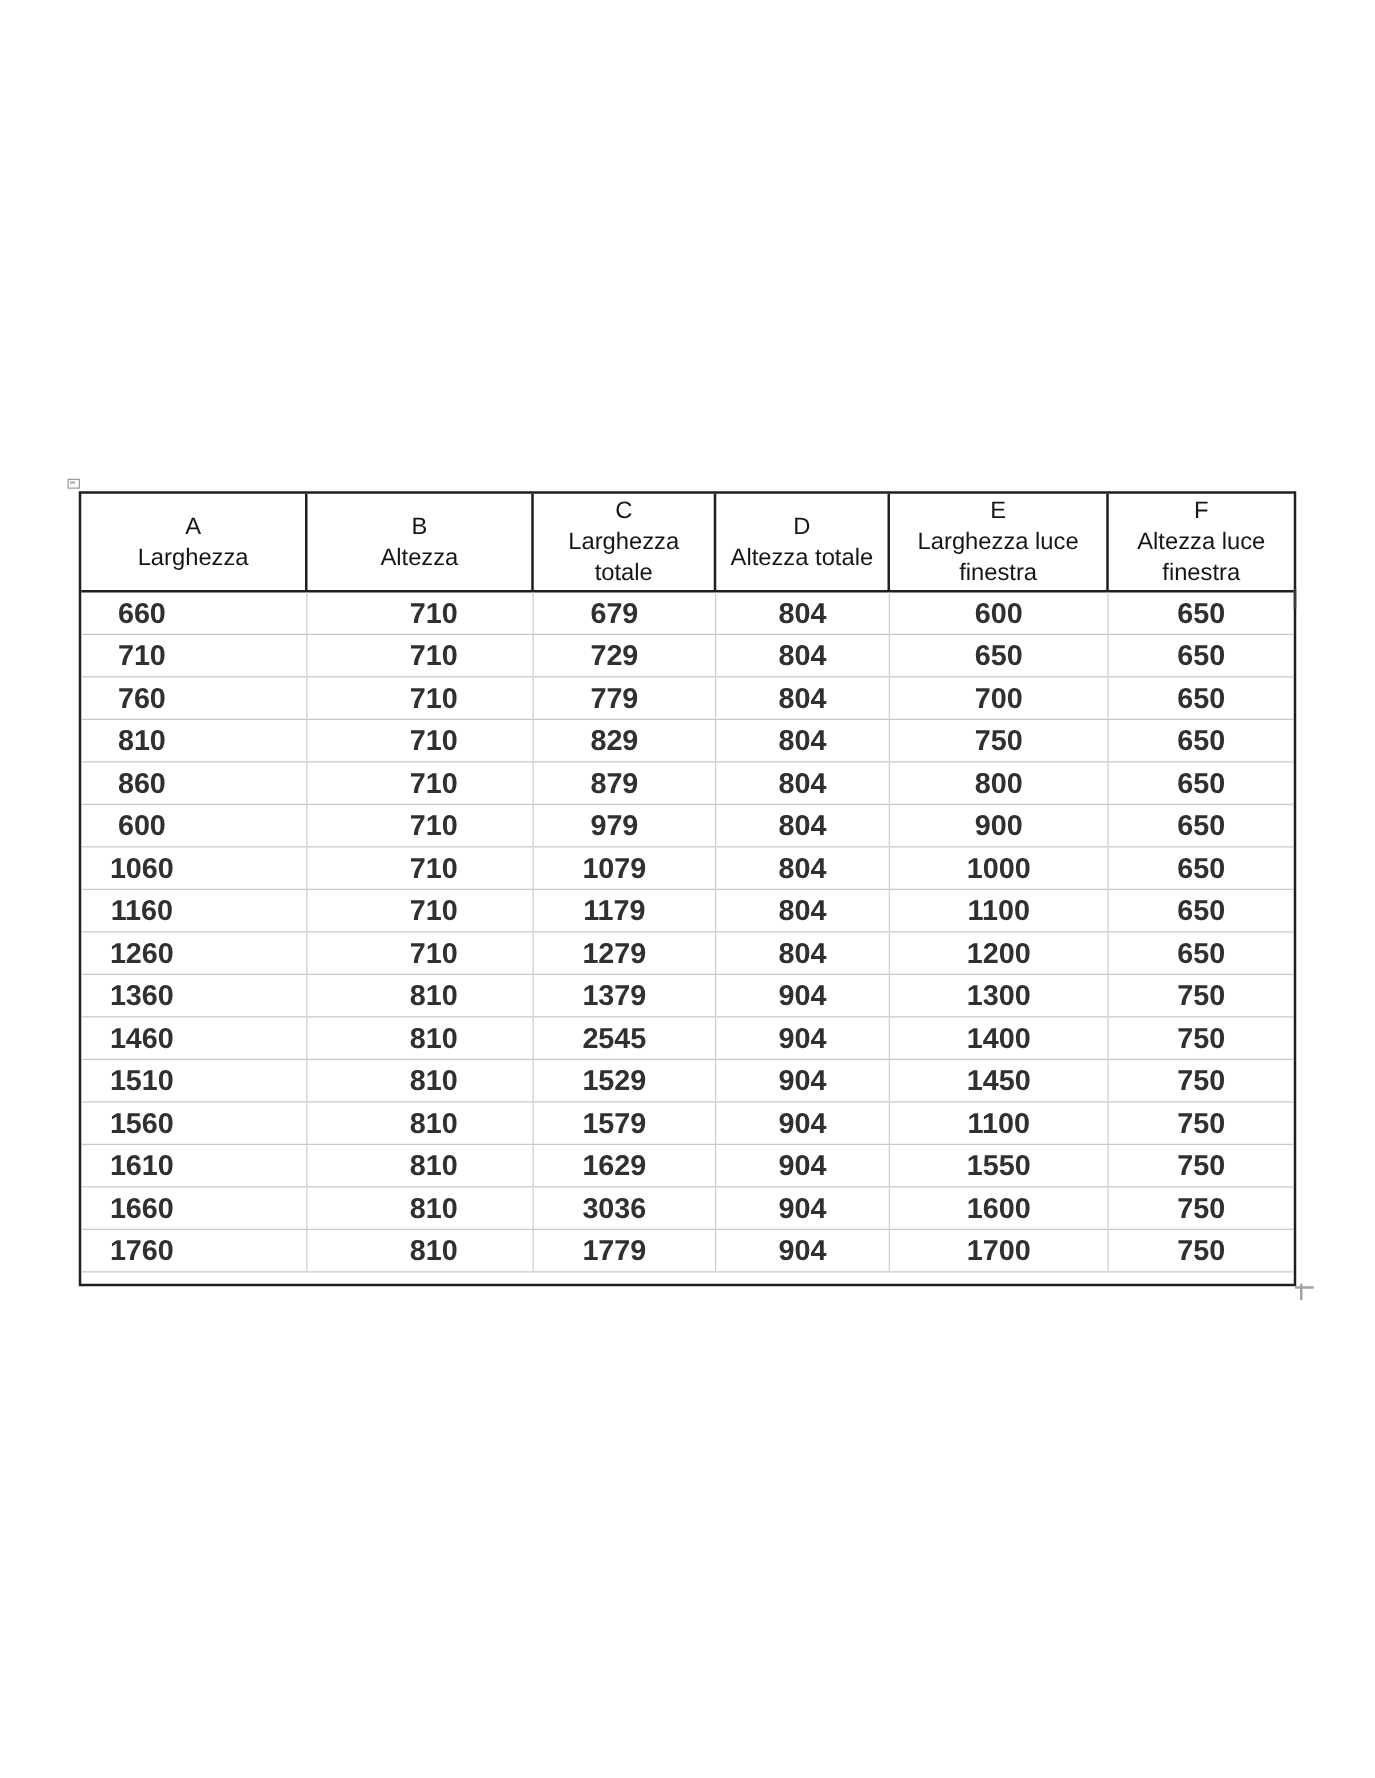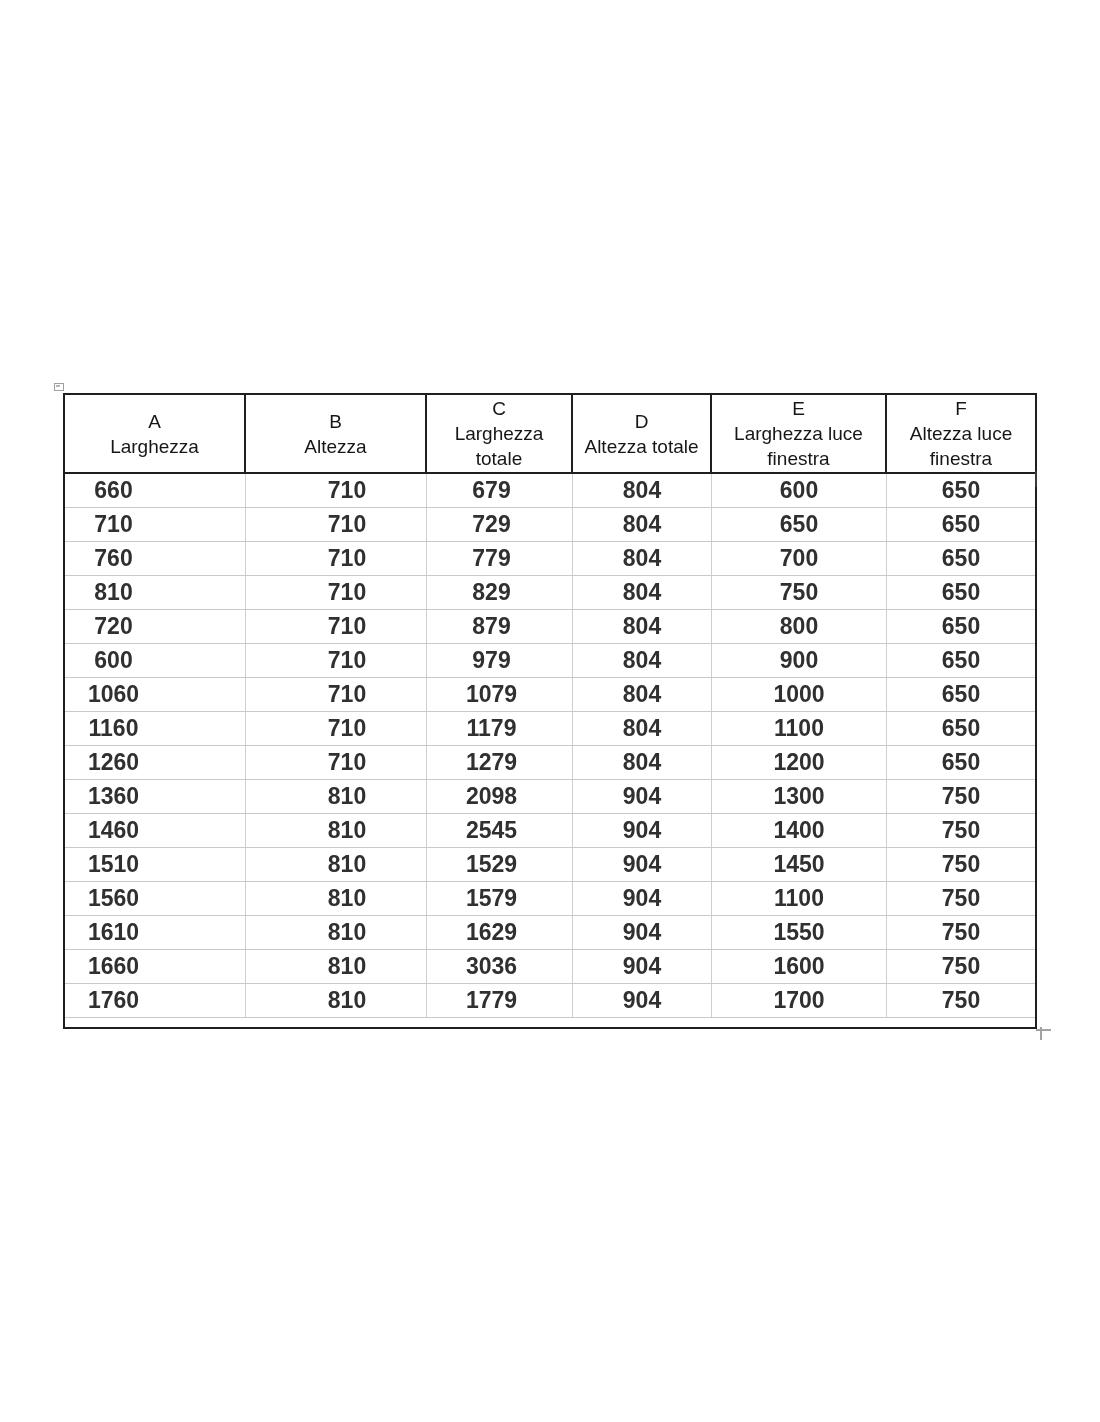--- a/index.html
+++ b/index.html
@@ -137,21 +137,21 @@
       </div>
       <div class="tr grid">
         <div class="td c0">810</div>
         <div class="td c1">710</div>
         <div class="td c2">829</div>
         <div class="td c3">804</div>
         <div class="td c4">750</div>
         <div class="td c5">650</div>
       </div>
       <div class="tr grid">
-        <div class="td c0">720</div>
+        <div class="td c0">860</div>
         <div class="td c1">710</div>
         <div class="td c2">879</div>
         <div class="td c3">804</div>
         <div class="td c4">800</div>
         <div class="td c5">650</div>
       </div>
       <div class="tr grid">
         <div class="td c0">600</div>
         <div class="td c1">710</div>
         <div class="td c2">979</div>
@@ -179,21 +179,21 @@
         <div class="td c0">1260</div>
         <div class="td c1">710</div>
         <div class="td c2">1279</div>
         <div class="td c3">804</div>
         <div class="td c4">1200</div>
         <div class="td c5">650</div>
       </div>
       <div class="tr grid">
         <div class="td c0">1360</div>
         <div class="td c1">810</div>
-        <div class="td c2">2098</div>
+        <div class="td c2">1379</div>
         <div class="td c3">904</div>
         <div class="td c4">1300</div>
         <div class="td c5">750</div>
       </div>
       <div class="tr grid">
         <div class="td c0">1460</div>
         <div class="td c1">810</div>
         <div class="td c2">2545</div>
         <div class="td c3">904</div>
         <div class="td c4">1400</div>

